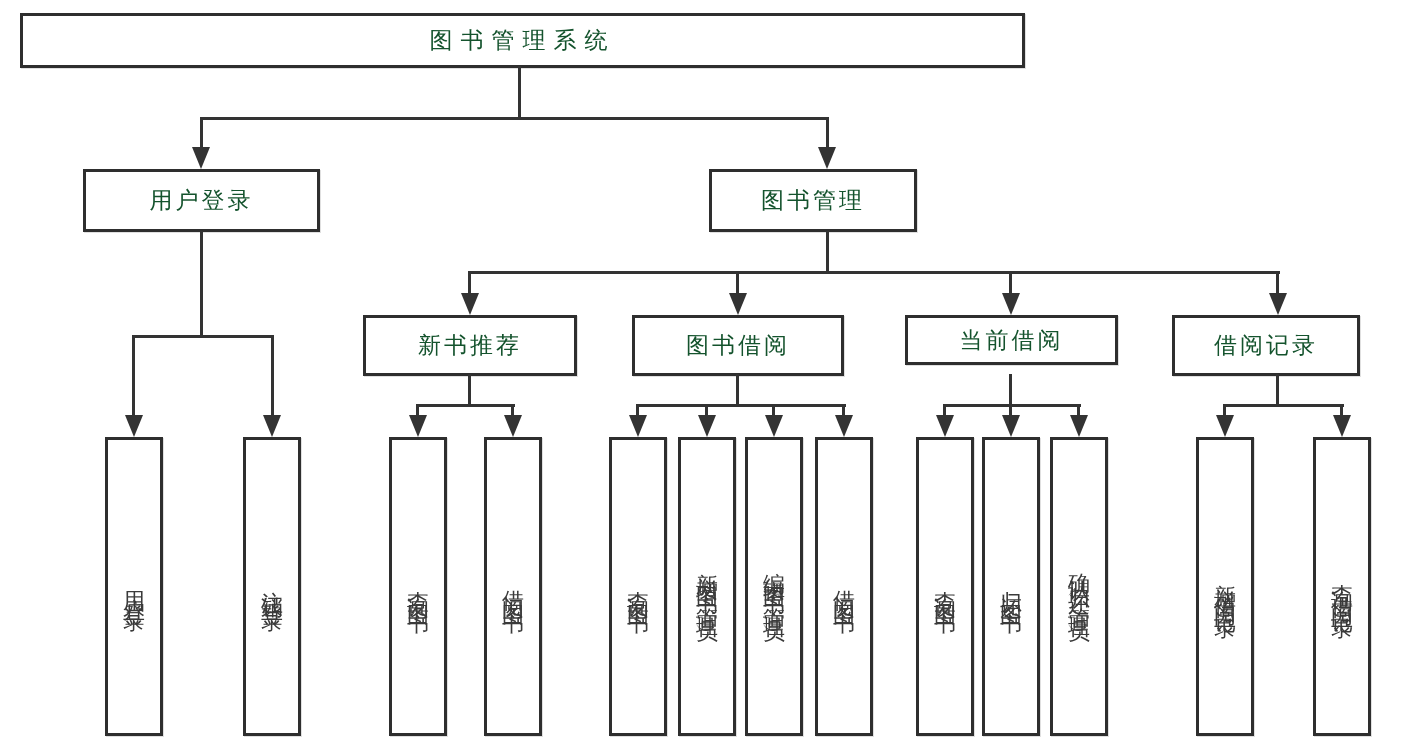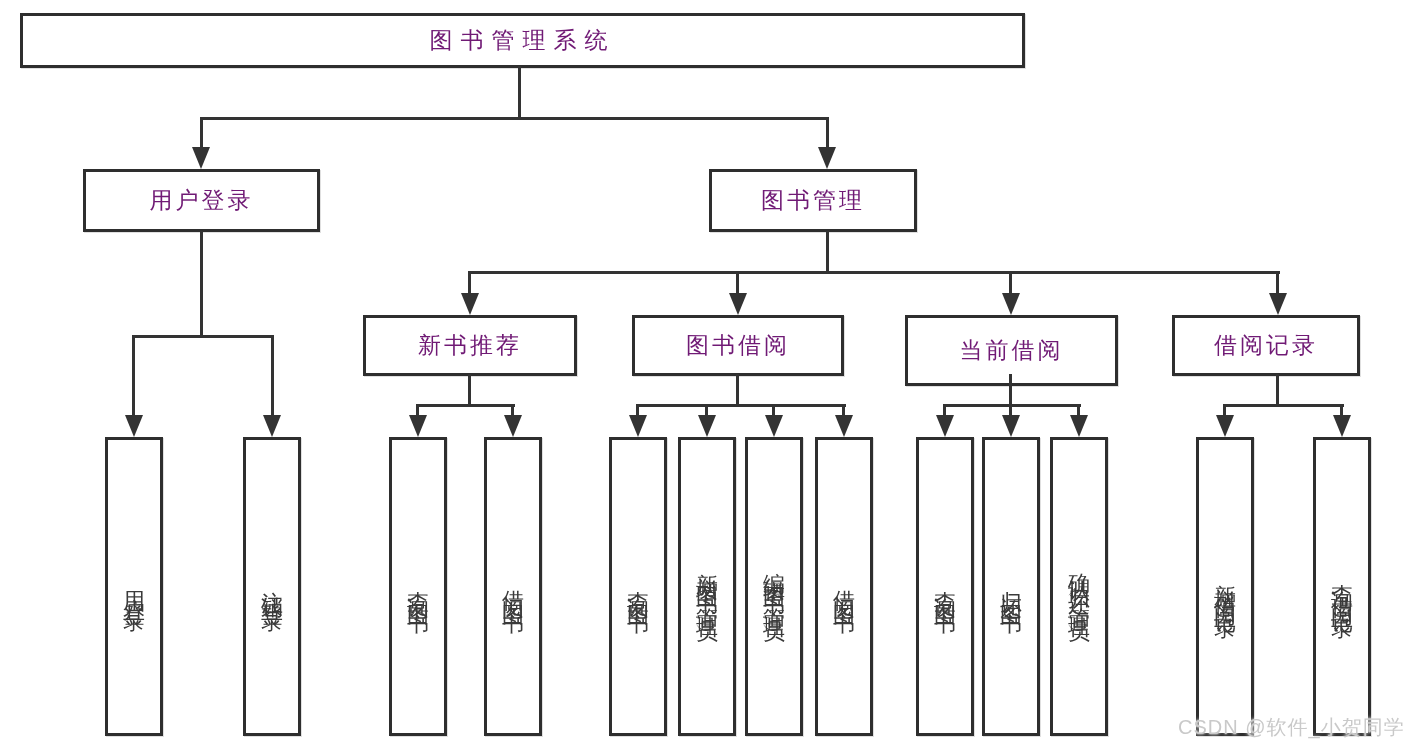--- a/index.html
+++ b/index.html
@@ -19,21 +19,21 @@
     display: flex;
     align-items: center;
     justify-content: center;
     color: #3a3a3a;
     box-shadow: 1px 1px 0 rgba(0,0,0,0.12);
   }
   .node .hlabel {
     font-size: 23px;
     letter-spacing: 3px;
     white-space: nowrap;
-    color: #701a75;
+    color: #14532d;
   }
   .node .hlabel.wide { letter-spacing: 8px; }
   .node .vlabel {
     writing-mode: vertical-rl;
     text-orientation: mixed;
     font-size: 22px;
     letter-spacing: 7px;
     white-space: nowrap;
     color: #3a3a3a;
   }
@@ -97,21 +97,21 @@
   <div class="arrow" style="left:1002px; top:293px;"></div>
   <div class="line" style="left:1276px; top:271px; width:3px; height:25px;"></div>
   <div class="arrow" style="left:1269px; top:293px;"></div>
 
   <div class="node" style="left:632px; top:315px; width:212px; height:61px;">
     <span class="hlabel">图书借阅</span>
   </div>
   <div class="node" style="left:363px; top:315px; width:214px; height:61px;">
     <span class="hlabel">新书推荐</span>
   </div>
-  <div class="node" style="left:905px; top:315px; width:213px; height:71px;font-family:Liberation Serif, serif;">
+  <div class="node" style="left:905px; top:315px; width:213px; height:50px;font-family:Liberation Serif, serif;">
     <span class="hlabel">当前借阅</span>
   </div>
   <div class="node" style="left:1172px; top:315px; width:188px; height:61px;">
     <span class="hlabel">借阅记录</span>
   </div>
 
   <div class="line" style="left:468px; top:374px; width:3px; height:33px;"></div>
   <div class="line" style="left:416px; top:404px; width:99px; height:3px;"></div>
   <div class="line" style="left:416px; top:404px; width:3px; height:14px;"></div>
   <div class="arrow" style="left:409px; top:415px;"></div>
@@ -182,15 +182,14 @@
     <span class="vlabel">确认归还（管理员）</span>
   </div>
 
   <div class="node" style="left:1196px; top:437px; width:58px; height:299px;">
     <span class="vlabel">新增借阅记录</span>
   </div>
   <div class="node" style="left:1313px; top:437px; width:58px; height:299px;">
     <span class="vlabel">查询借阅记录</span>
   </div>
 
-  <div class="watermark">CSDN @软件_小贺同学</div>
 
 </div>
 
 </body></html>

